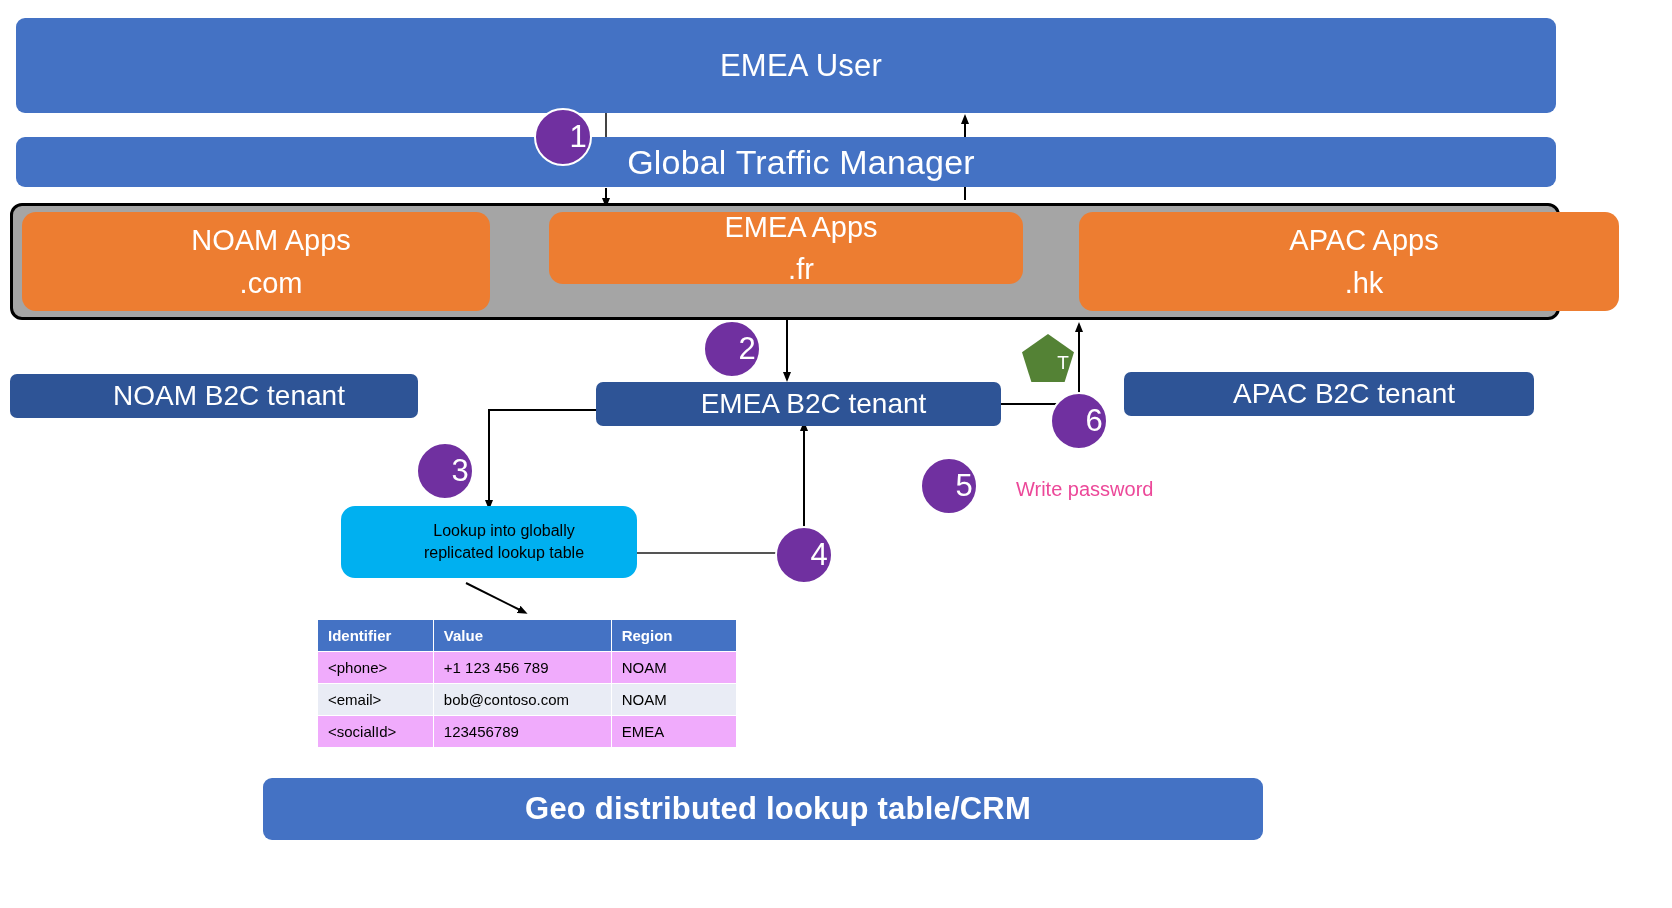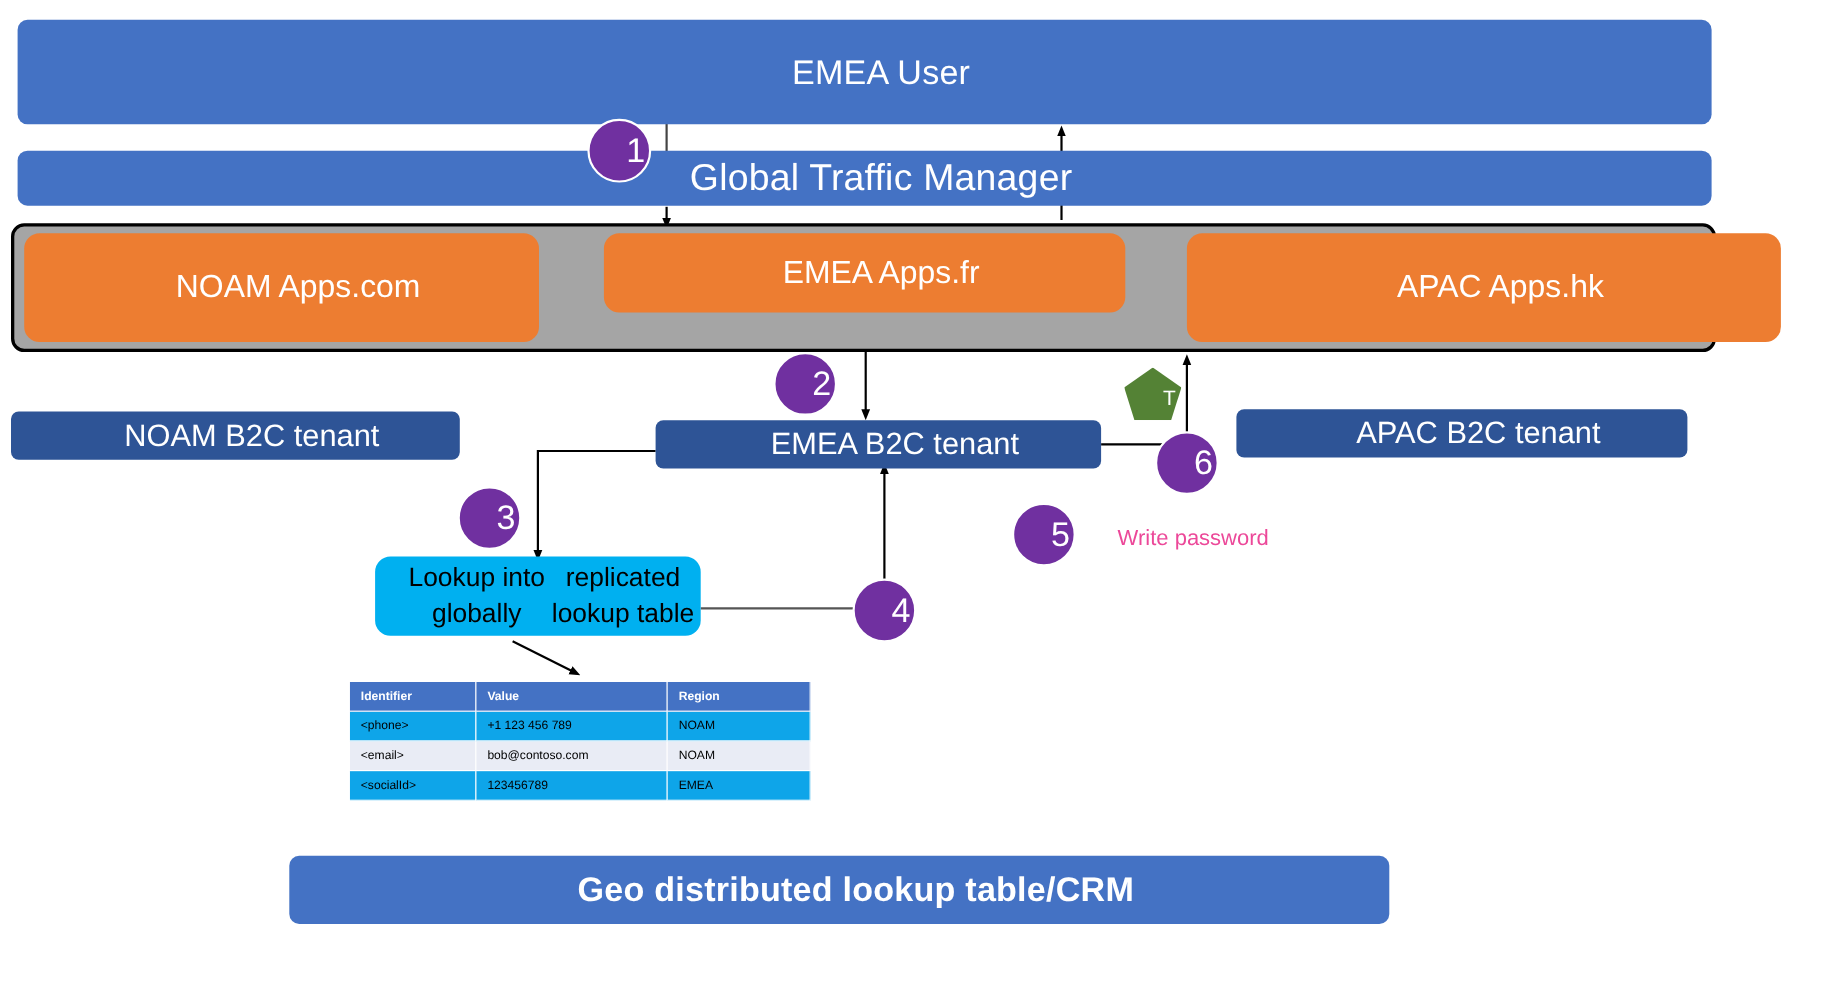--- a/index.html
+++ b/index.html
@@ -14,36 +14,36 @@
     font-size:31px;letter-spacing:.2px;white-space:nowrap;
   }
   .banner.small{font-size:34px;}
 
   
   .apps-frame{
     background:#A5A5A5;border:3px solid #000000;border-radius:12px;
   }
   .app-box{
     background:#ED7D31;color:#ffffff;border-radius:14px;
-    display:flex;flex-direction:row;align-items:center;justify-content:center;
+    display:flex;flex-direction:column;align-items:center;justify-content:center;
     font-size:29px;line-height:1.45;
   }
 
   
   .tenant{
     background:#2E5496;color:#ffffff;border-radius:7px;
     display:flex;align-items:center;justify-content:center;
     font-size:28px;white-space:nowrap;
   }
 
   
   .lookup{
     background:#00B0F0;color:#000000;border-radius:14px;
-    display:flex;align-items:center;justify-content:center;
-    font-size:24px;line-height:1.35;text-align:center;
+    display:flex;flex-direction:column;align-items:center;justify-content:center;
+    font-size:16px;line-height:1.35;text-align:center;
   }
 
   
   .step{
     border-radius:50%;background:#7030A0;border:2px solid #ffffff;
     color:#ffffff;display:flex;align-items:center;justify-content:center;
     font-size:31px;
   }
 
   
@@ -51,29 +51,29 @@
     background:#548235;color:#ffffff;
     clip-path:polygon(50% 0%,100% 38%,82% 100%,18% 100%,0% 38%);
     display:flex;align-items:flex-end;justify-content:center;
     font-size:19px;padding-bottom:8px;
   }
 
   
   .plain{color:#ec4899;font-size:20px;line-height:1.5;white-space:pre-line;}
 
   
-  table.lkp{border-collapse:collapse;font-size:11px;color:#000000;}
+  table.lkp{border-collapse:collapse;font-size:15px;color:#000000;}
   table.lkp th{
     background:#4472C4;color:#ffffff;text-align:left;font-weight:bold;
     padding:7px 10px;border:1px solid #ffffff;
   }
   table.lkp td{
     padding:7px 10px;border:1px solid #ffffff;font-weight:normal;
   }
-  table.lkp tr.odd td{background:#0ea5e9;}
+  table.lkp tr.odd td{background:#f0abfc;}
   table.lkp tr.even td{background:#E9ECF5;}
 
   
   svg.conn{position:absolute;left:0;top:0;width:1672px;height:908px;pointer-events:none;}
 </style>
 </head>
 <body>
 
 <div id="stage">
 

